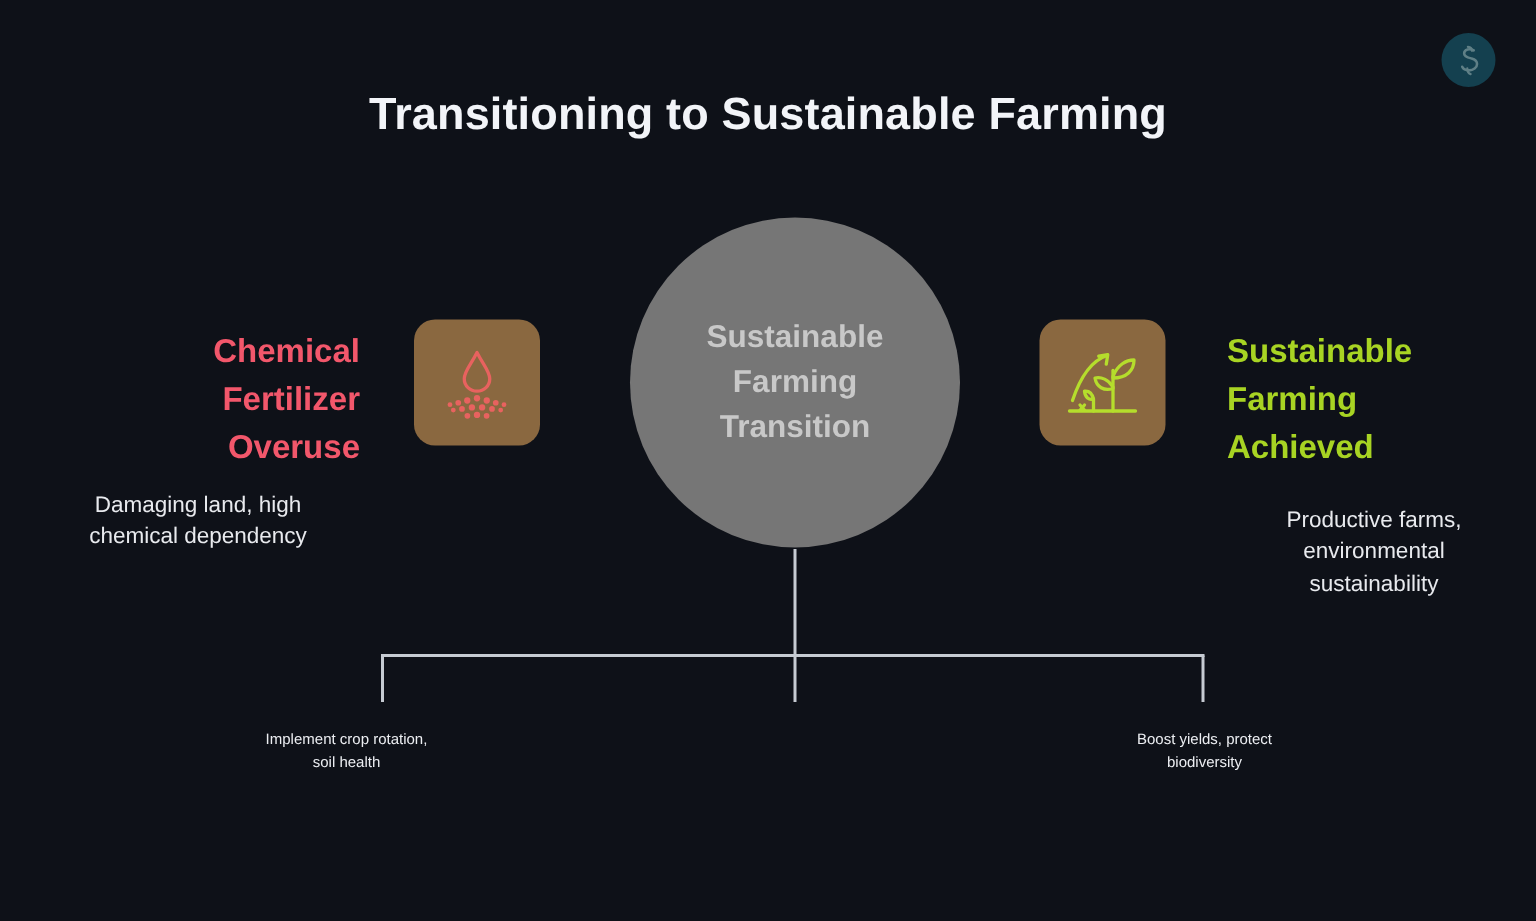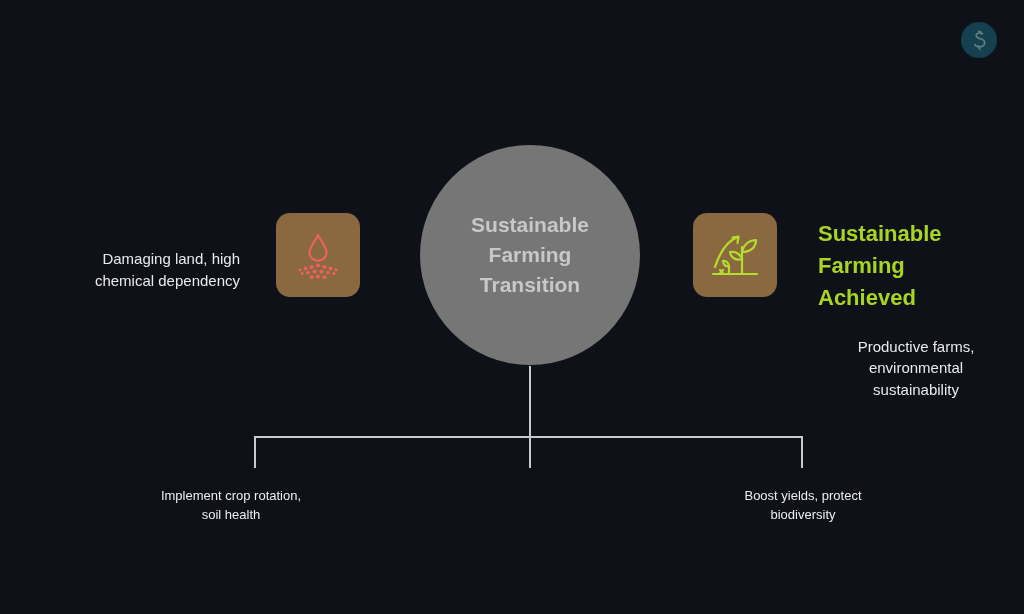--- a/index.html
+++ b/index.html
@@ -100,40 +100,40 @@
   .side-block.left  .side-heading { color: #f2576b; }
   .side-block.right .side-heading { color: #a8d423; }
 
   .side-body {
     font-size: 15px;
     line-height: 1.45;
     color: #e8eaee;
     margin: 0;
     white-space: pre-line;
   }
-  .side-block.left  .side-body { margin-top: 30px; }
+  .side-block.left  .side-body { margin-top: 12px; text-align: center; }
   .side-block.right .side-body { margin-top: 22px; text-align: center; }
 
   
   .connectors {
     position: absolute;
     left: 0;
     top: 0;
     width: 1024px;
     height: 614px;
     pointer-events: none;
   }
 
   
   .bottom-label {
     position: absolute;
     top: 487px;
     width: 260px;
     text-align: center;
-    font-size: 13px;
+    font-size: 10px;
     line-height: 1.45;
     color: #eceef2;
     white-space: pre-line;
   }
   .bottom-label.b0 { left: 101px; }
   .bottom-label.b1 { left: 387px; }
   .bottom-label.b2 { left: 673px; }
 </style>
 </head>
 <body>
@@ -141,20 +141,21 @@
 <div id="slide">
 
   <div class="logo-badge">
     <svg width="26" height="26" viewBox="0 0 26 26">
       <path d="M16.5 6.6c-2.6-1.6-6.4-0.6-6.4 2.0 0 2.3 3.0 2.9 5.0 3.4 2.2 0.6 3.6 1.7 3.6 3.6 0 2.6-2.6 4.3-5.3 4.3-2.2 0-4.0-1.0-4.6-2.4" fill="none" stroke="#5f7f86" stroke-width="1.7" stroke-linecap="round"></path>
       <path d="M12.6 4.3c1.6 0.2 2.7 1.3 2.7 2.6" fill="none" stroke="#5f7f86" stroke-width="1.5" stroke-linecap="round"></path>
       <path d="M12.2 18.6c0 2.1 0.6 3.2 2.2 3.8" fill="none" stroke="#5f7f86" stroke-width="1.5" stroke-linecap="round"></path>
     </svg>
   </div>
 
+  <div class="slide-title">Transitioning to Sustainable Farming</div>
 
   <svg class="connectors">
     <line x1="530" y1="366" x2="530" y2="437" stroke="#c6cbd2" stroke-width="2"></line>
     <line x1="254" y1="437" x2="803" y2="437" stroke="#c6cbd2" stroke-width="2"></line>
     <line x1="255" y1="437" x2="255" y2="468" stroke="#c6cbd2" stroke-width="2"></line>
     <line x1="530" y1="437" x2="530" y2="468" stroke="#c6cbd2" stroke-width="2"></line>
     <line x1="802" y1="437" x2="802" y2="468" stroke="#c6cbd2" stroke-width="2"></line>
   </svg>
 
   <div class="center-circle">
@@ -198,20 +199,23 @@
         <path d="M35 31 C32 26 27 24 23 25 C24 31 29 34 35 32 Z"></path>
         <path d="M22 39 C21 35 18.5 33.5 16 33.8 C16.4 38 19 40 22 39 Z"></path>
         <line x1="22" y1="39" x2="22" y2="47"></line>
         <path d="M13 43 L16 46.5"></path>
         <path d="M16 43 L13 46.5"></path>
       </g>
     </svg>
   </div>
 
   <div class="side-block left">
+    <p class="side-heading">Chemical
+Fertilizer
+Overuse</p>
     <p class="side-body">Damaging land, high
 chemical dependency</p>
   </div>
 
   <div class="side-block right">
     <p class="side-heading">Sustainable
 Farming
 Achieved</p>
     <p class="side-body">Productive farms,
 environmental

